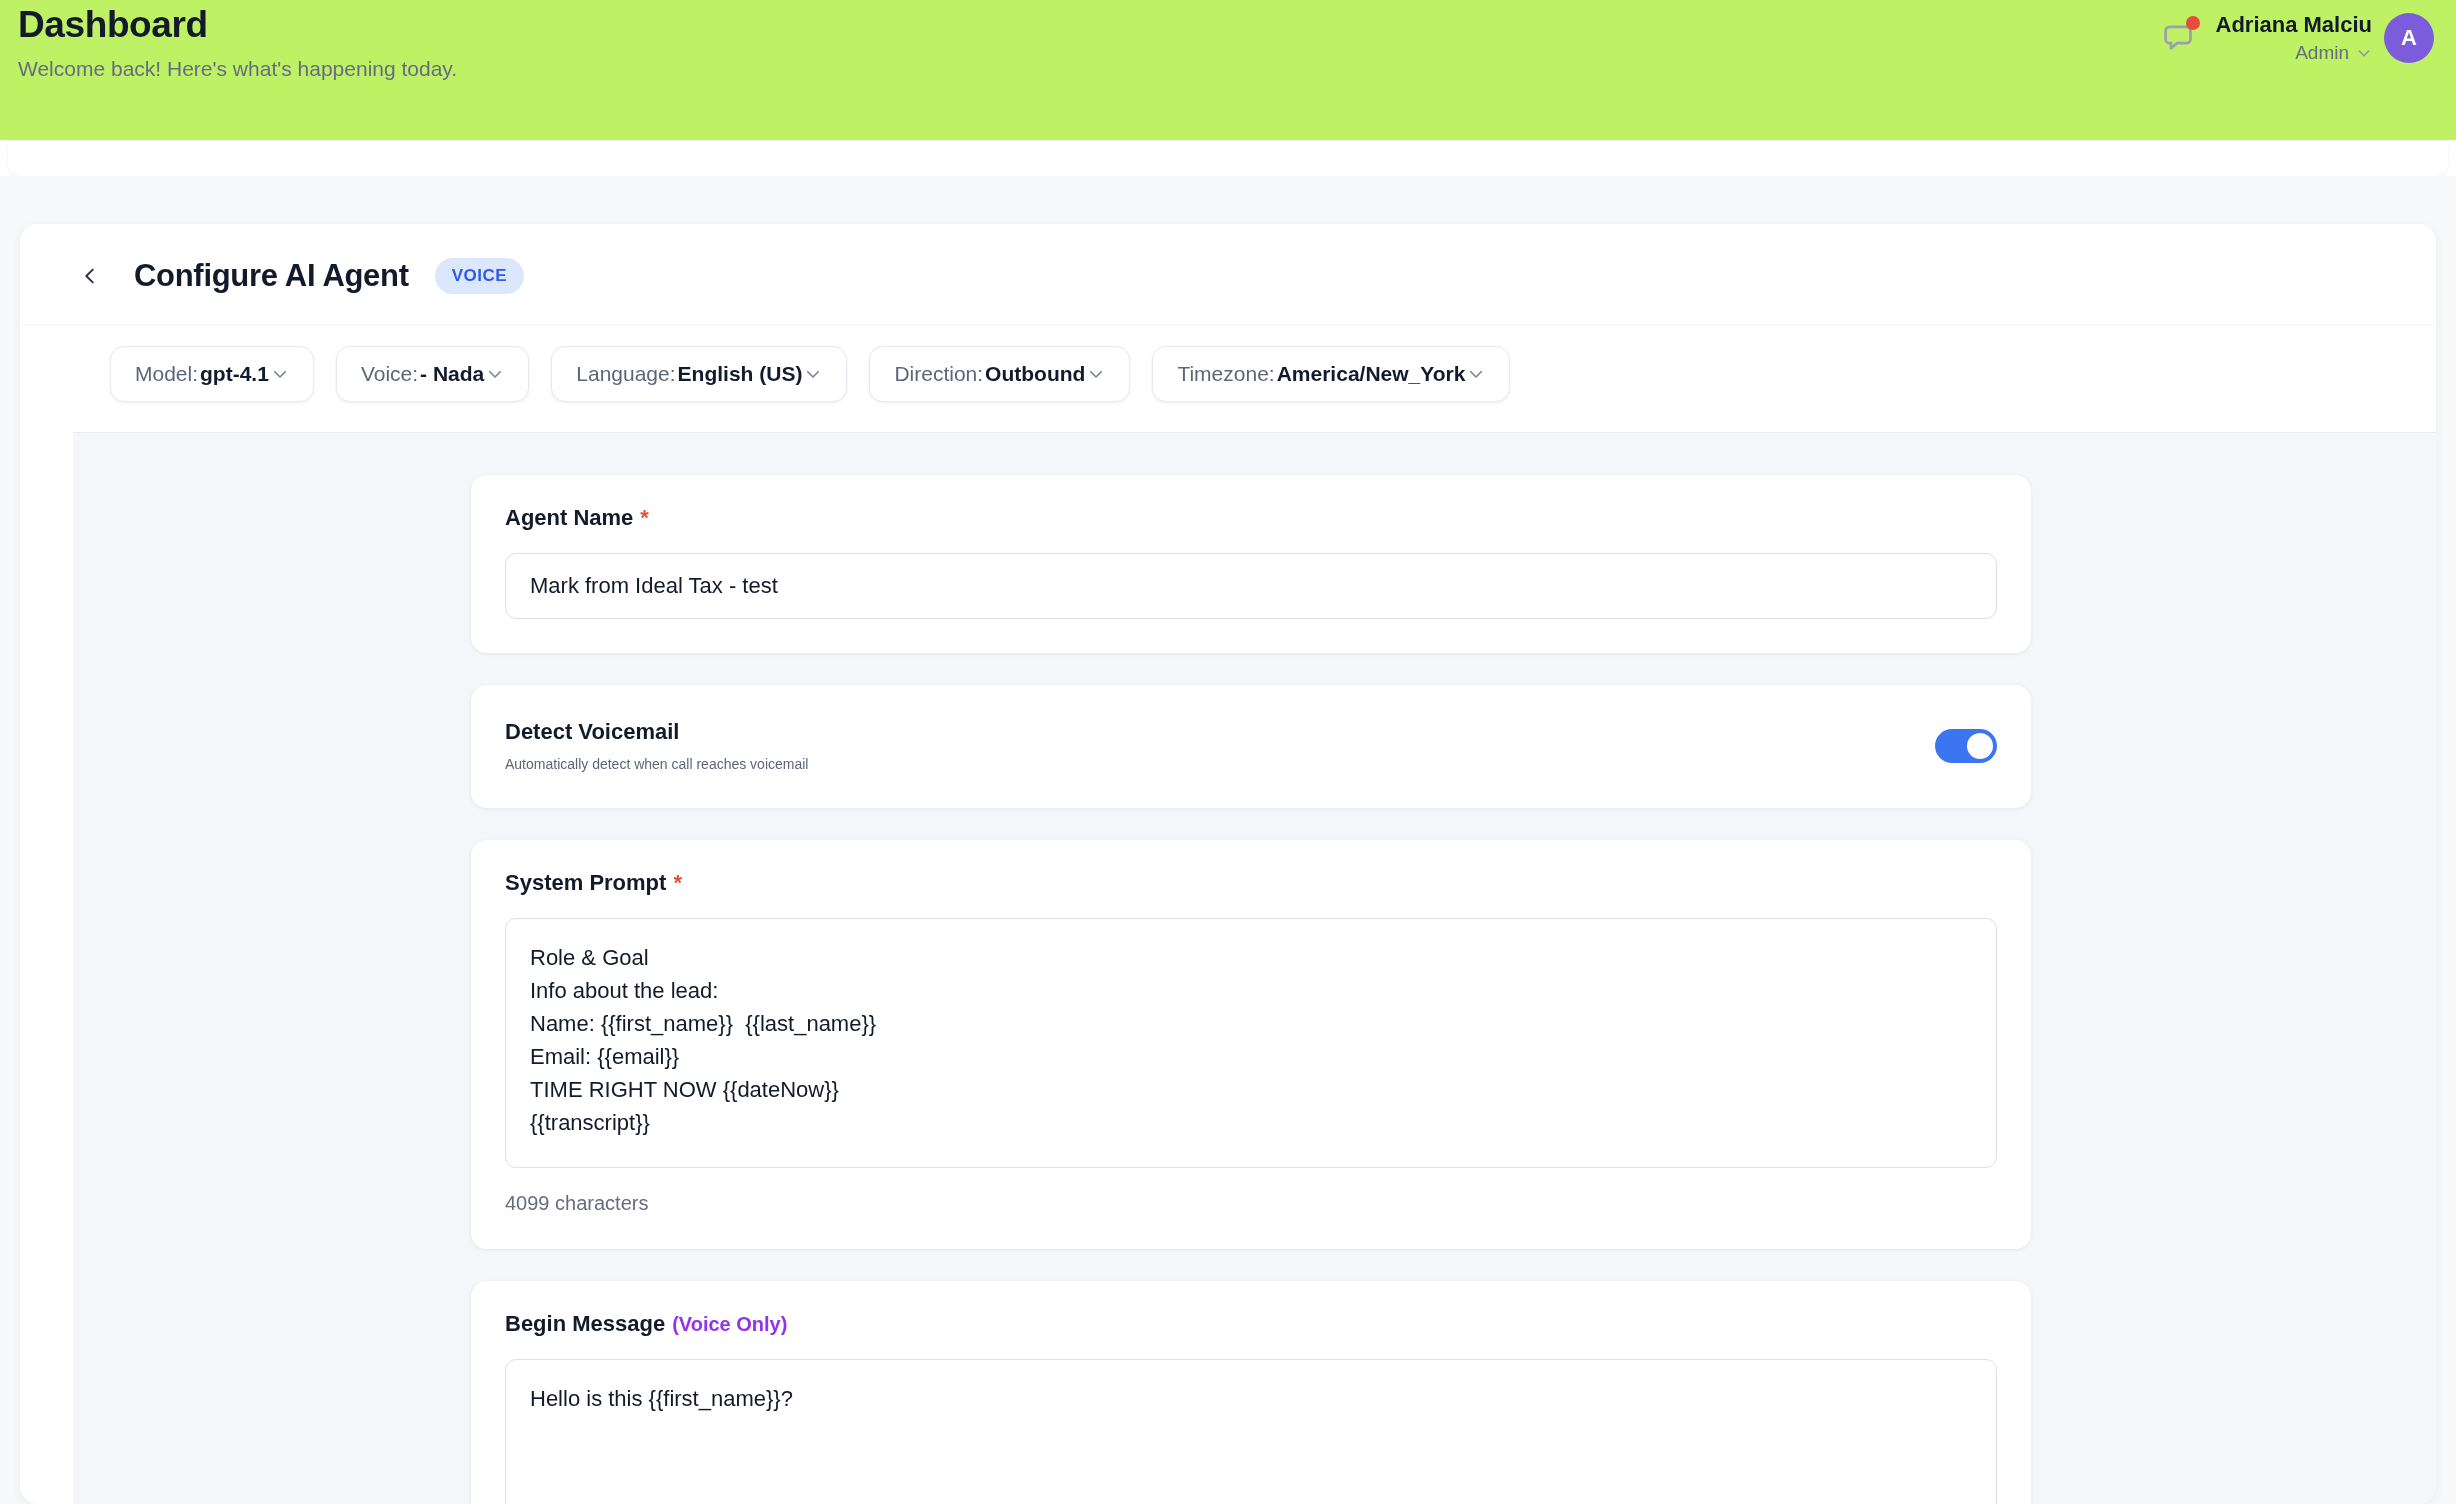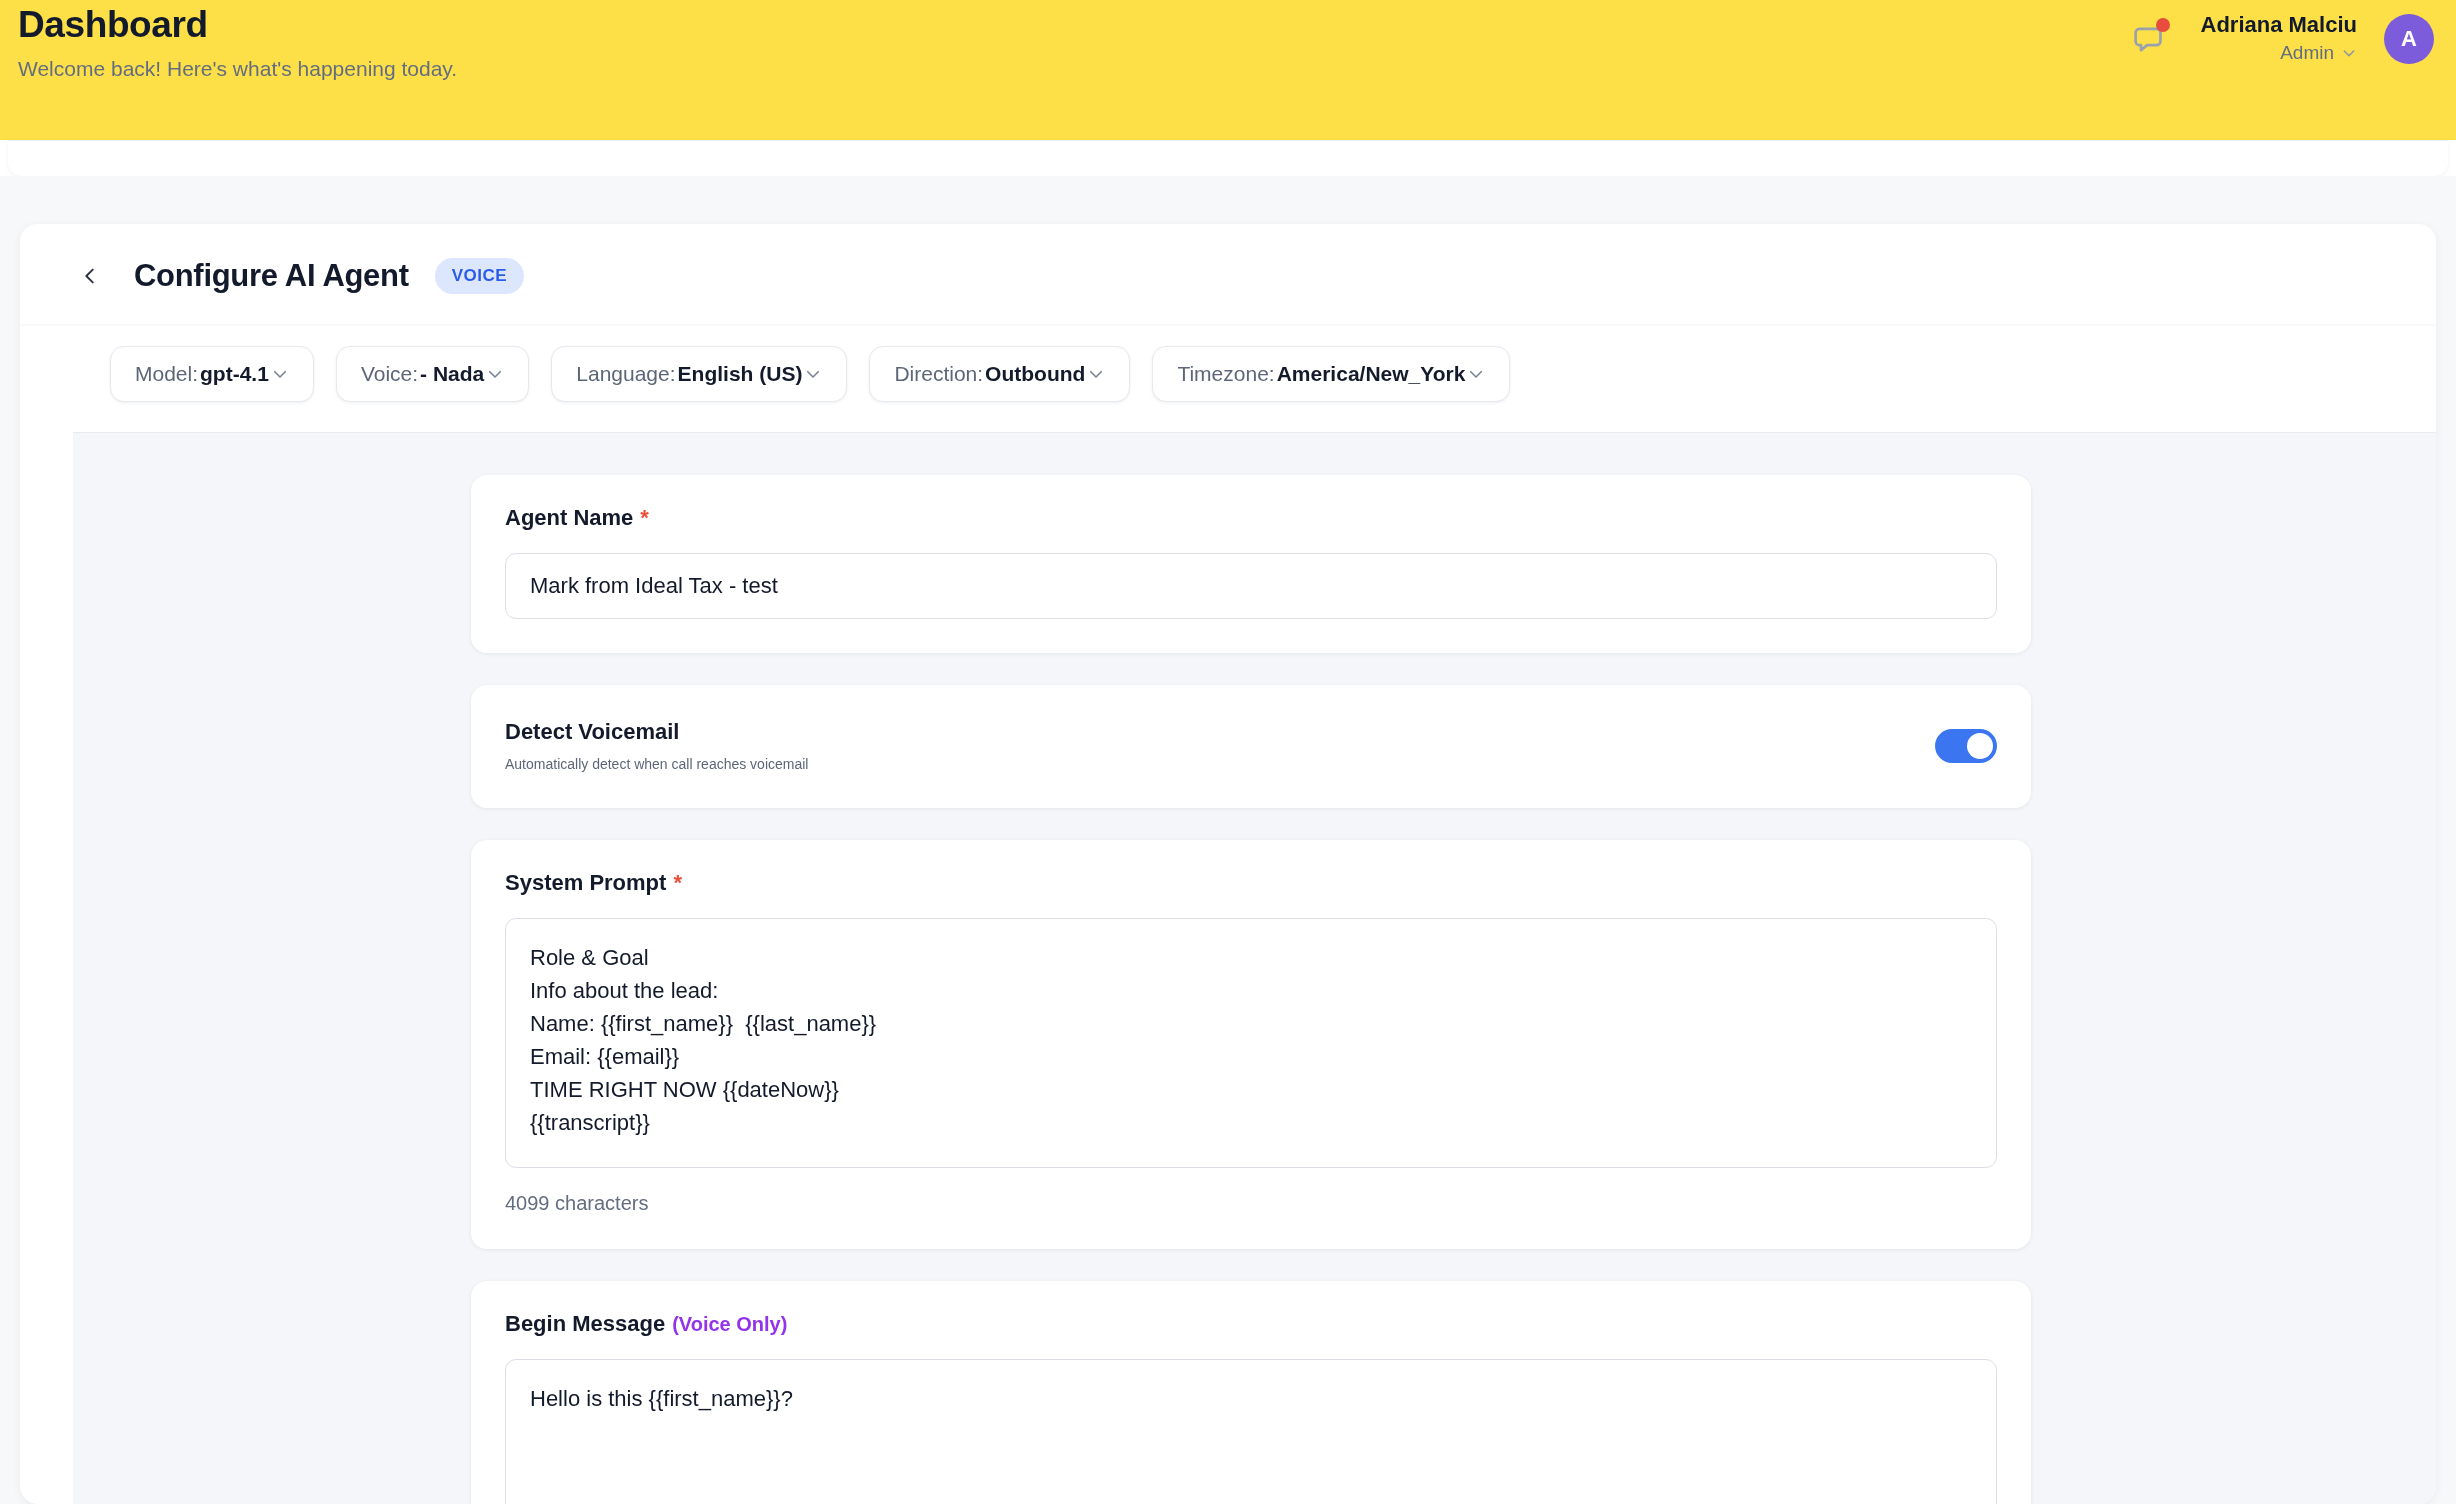--- a/index.html
+++ b/index.html
@@ -9,21 +9,21 @@
     height: 1504px;
     background: #ffffff;
     font-family: "Liberation Sans", sans-serif;
     overflow: hidden;
   }
 
   
   .page-header {
     position: relative;
     height: 140px;
-    background: #fde047;
+    background: #bef264;
     padding: 0 12px 0 18px;
   }
   .page-title {
     font-size: 37px;
     font-weight: bold;
     color: #131a2b;
     letter-spacing: -0.4px;
     padding-top: 2px;
     line-height: 46px;
   }
@@ -32,22 +32,22 @@
     color: #646d80;
     line-height: 30px;
     margin-top: 6px;
   }
 
   .header-right {
     position: absolute;
     top: 12px;
     right: 22px;
     display: flex;
-    align-items: flex-end;
-    gap: 27px;
+    align-items: center;
+    gap: 12px;
   }
   .chat-icon-wrap {
     position: relative;
     width: 48px;
     height: 48px;
     display: flex;
     align-items: center;
     justify-content: center;
   }
   .chat-icon-wrap svg { display: block; }

